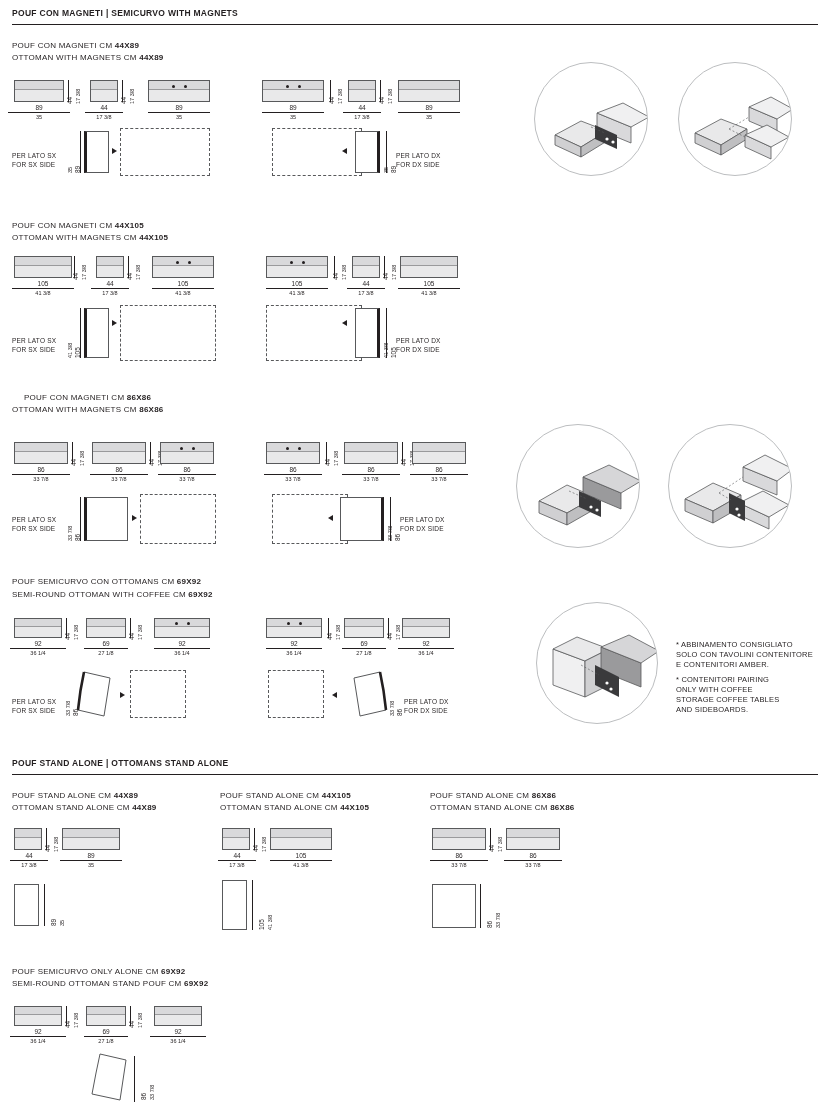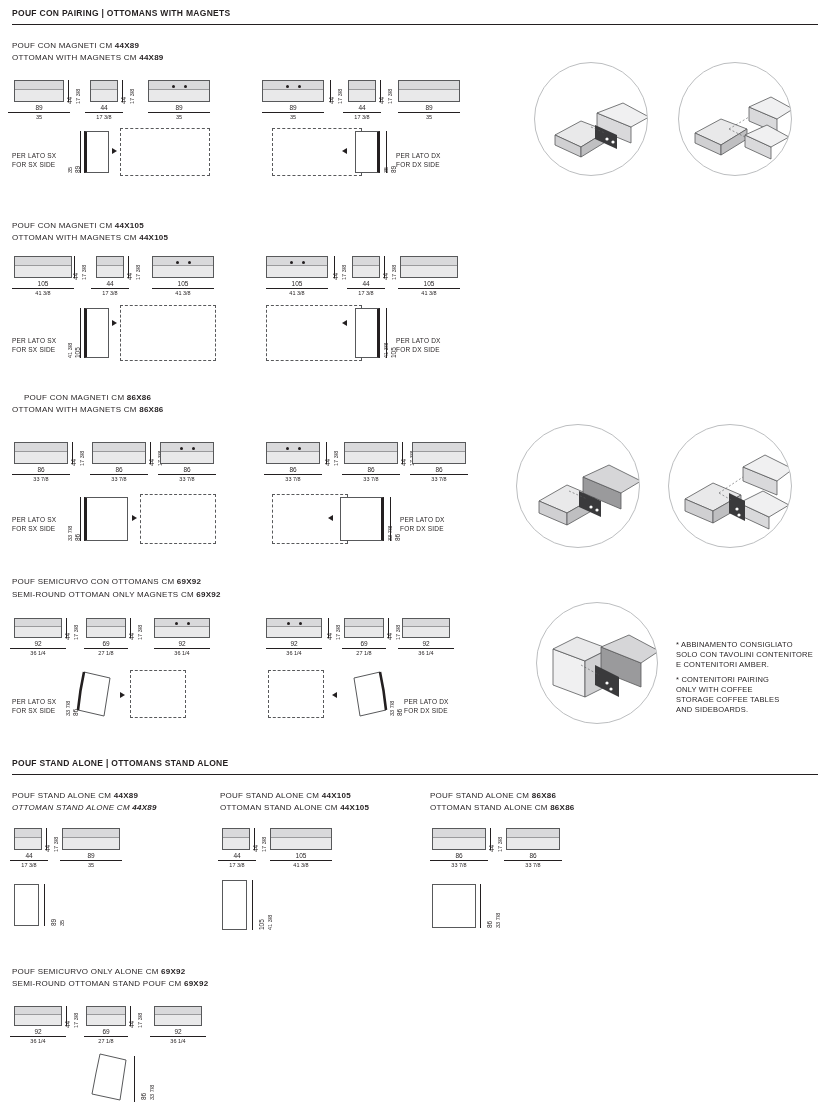--- a/index.html
+++ b/index.html
@@ -139,21 +139,21 @@
     letter-spacing: 0.2px;
     color: #231f20;
   }
   svg { display: block; }
 </style>
 </head>
 <body>
 
 <div class="page">
 
-  <div class="section-head" style="left:12px; top:8px;">POUF CON PAIRING | OTTOMANS WITH MAGNETS</div>
+  <div class="section-head" style="left:12px; top:8px;">POUF CON MAGNETI | SEMICURVO WITH MAGNETS</div>
   <div class="section-rule" style="left:12px; top:24px; width:806px;"></div>
 
   <div class="block-title" style="left:12px; top:40px;"><span>POUF CON MAGNETI CM </span><b>44X89</b></div>
   <div class="block-title" style="left:12px; top:52px;"><span>OTTOMAN WITH MAGNETS CM </span><b>44X89</b></div>
 
   <div class="sofa" style="left:14px; top:80px; width:50px; height:22px;">
       <div class="back"></div>
     </div>
   <div class="dim" style="left:8px; top:104px; width:62px;">
       <span class="v">89</span>
@@ -557,21 +557,21 @@
       <polygon points="70,78 94,66 120,80 100,92" fill="#f0f0f1" stroke="#58595b" stroke-width="0.8"></polygon>
       <polygon points="60,68 76,76 76,96 60,88" fill="#3a3a3c"></polygon>
       <circle cx="68" cy="84" r="1.6" fill="#ffffff"></circle>
       <circle cx="70" cy="90" r="1.6" fill="#ffffff"></circle>
       <path d="M50,68 L64,76" stroke="#58595b" stroke-width="0.6" stroke-dasharray="2,2" fill="none"></path>
       <path d="M50,68 L74,52" stroke="#58595b" stroke-width="0.6" stroke-dasharray="2,2" fill="none"></path>
     </svg>
   </div>
 
   <div class="block-title" style="left:12px; top:576px;"><span>POUF SEMICURVO CON OTTOMANS CM </span><b>69X92</b></div>
-  <div class="block-title" style="left:12px; top:589px;"><span>SEMI-ROUND OTTOMAN ONLY MAGNETS CM </span><b>69X92</b></div>
+  <div class="block-title" style="left:12px; top:589px;"><span>SEMI-ROUND OTTOMAN WITH COFFEE CM </span><b>69X92</b></div>
 
   <div class="sofa" style="left:14px; top:618px; width:48px; height:20px;">
       <div class="back"></div>
     </div>
   <div class="dim" style="left:10px; top:640px; width:56px;">
       <span class="v">92</span>
       <span class="l"></span>
       <span class="s">36 1/4</span>
     </div>
   <div class="vdim" style="left:64px; top:640px;">
@@ -705,21 +705,21 @@
   <div class="note" style="left:676px; top:660px;">E CONTENITORI AMBER.</div>
   <div class="note" style="left:676px; top:675px;">* CONTENITORI PAIRING</div>
   <div class="note" style="left:676px; top:685px;">ONLY WITH COFFEE</div>
   <div class="note" style="left:676px; top:695px;">STORAGE COFFEE TABLES</div>
   <div class="note" style="left:676px; top:705px;">AND SIDEBOARDS.</div>
 
   <div class="section-head" style="left:12px; top:758px;">POUF STAND ALONE | OTTOMANS STAND ALONE</div>
   <div class="section-rule" style="left:12px; top:774px; width:806px;"></div>
 
   <div class="block-title" style="left:12px; top:790px;"><span>POUF STAND ALONE CM </span><b>44X89</b></div>
-  <div class="block-title" style="left:12px; top:802px;font-style:italic;"><span>OTTOMAN STAND ALONE CM </span><b>44X89</b></div>
+  <div class="block-title" style="left:12px; top:802px;"><span>OTTOMAN STAND ALONE CM </span><b>44X89</b></div>
 
   <div class="sofa" style="left:14px; top:828px; width:28px; height:22px;">
       <div class="back"></div>
     </div>
   <div class="dim" style="left:10px; top:852px; width:38px;">
       <span class="v">44</span>
       <span class="l"></span>
       <span class="s">17 3/8</span>
     </div>
   <div class="vdim" style="left:44px; top:852px;">

